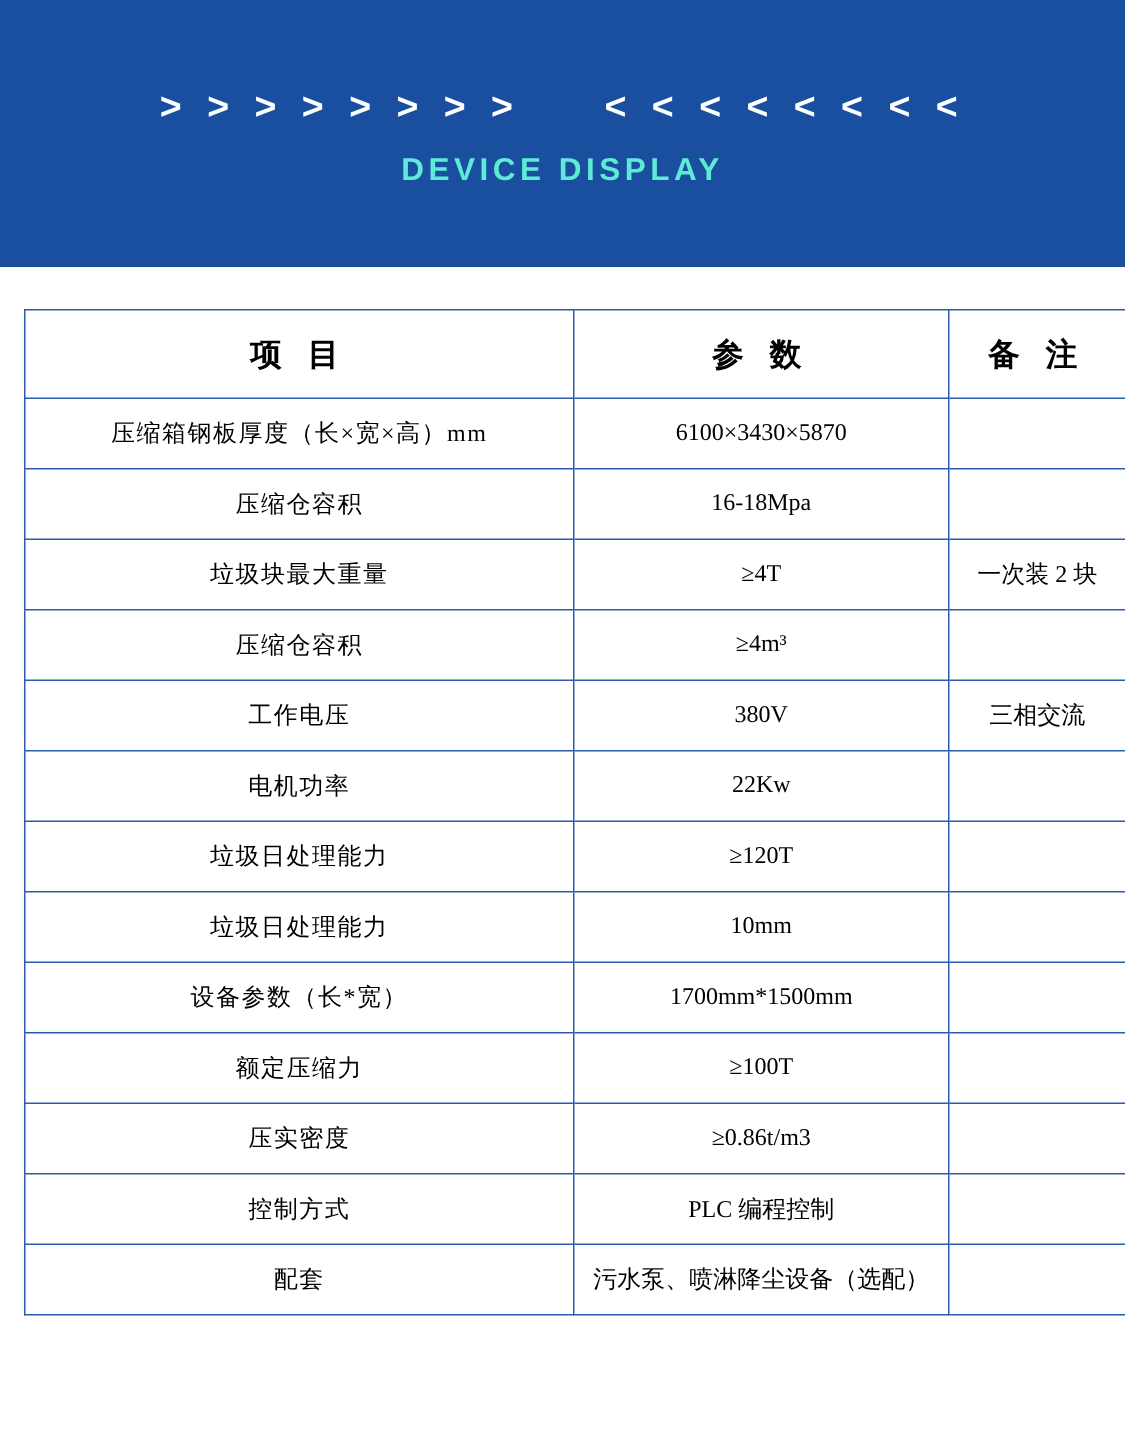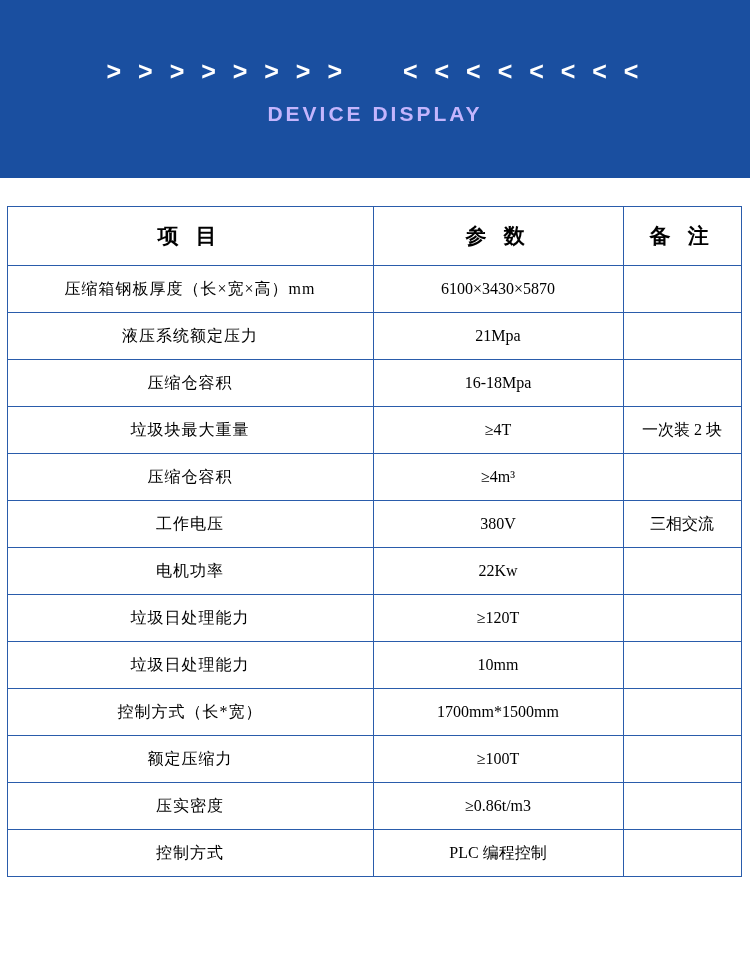--- a/index.html
+++ b/index.html
@@ -55,29 +55,29 @@
   .main-title {
     color: #ffffff;
     font-family: "DejaVu Sans", "Liberation Sans", sans-serif;
     font-size: 53px;
     font-weight: bold;
     letter-spacing: 4px;
     line-height: 1;
     white-space: nowrap;
   }
   .sub-title {
-    color: #c4b5fd;
+    color: #5eead4;
     font-family: "Liberation Sans", sans-serif;
     font-size: 21px;
     font-weight: bold;
     letter-spacing: 3px;
     margin-top: 18px;
   }
   .table-wrap {
-    padding: 28px 8px 0 6px;
+    padding: 28px 8px 0 16px;
     box-sizing: border-box;
     border-radius: 25px;
   }
   table.spec {
     border-collapse: collapse;
     width: 734px;
     margin: 0 auto;
     table-layout: fixed;
   }
   table.spec td, table.spec th {
@@ -139,25 +139,20 @@
         <th>备 注</th>
       </tr>
     </thead>
     <tbody>
       <tr>
         <td class="item-cell">压缩箱钢板厚度（长×宽×高）mm</td>
         <td class="param-cell">6100×3430×5870</td>
         <td class="note-cell"></td>
       </tr>
       <tr>
-        <td class="item-cell">液压系统额定压力</td>
-        <td class="param-cell">21Mpa</td>
-        <td class="note-cell"></td>
-      </tr>
-      <tr>
         <td class="item-cell">压缩仓容积</td>
         <td class="param-cell">16-18Mpa</td>
         <td class="note-cell"></td>
       </tr>
       <tr>
         <td class="item-cell">垃圾块最大重量</td>
         <td class="param-cell">≥4T</td>
         <td class="note-cell">一次装 2 块</td>
       </tr>
       <tr>
@@ -179,34 +174,39 @@
         <td class="item-cell">垃圾日处理能力</td>
         <td class="param-cell">≥120T</td>
         <td class="note-cell"></td>
       </tr>
       <tr>
         <td class="item-cell">垃圾日处理能力</td>
         <td class="param-cell">10mm</td>
         <td class="note-cell"></td>
       </tr>
       <tr>
-        <td class="item-cell">控制方式（长*宽）</td>
+        <td class="item-cell">设备参数（长*宽）</td>
         <td class="param-cell">1700mm*1500mm</td>
         <td class="note-cell"></td>
       </tr>
       <tr>
         <td class="item-cell">额定压缩力</td>
         <td class="param-cell">≥100T</td>
         <td class="note-cell"></td>
       </tr>
       <tr>
         <td class="item-cell">压实密度</td>
         <td class="param-cell">≥0.86t/m3</td>
         <td class="note-cell"></td>
       </tr>
       <tr>
         <td class="item-cell">控制方式</td>
         <td class="param-cell">PLC 编程控制</td>
+        <td class="note-cell"></td>
+      </tr>
+      <tr>
+        <td class="item-cell">配套</td>
+        <td class="param-cell">污水泵、喷淋降尘设备（选配）</td>
         <td class="note-cell"></td>
       </tr>
     </tbody>
   </table>
 </div>
 
 </body></html>

